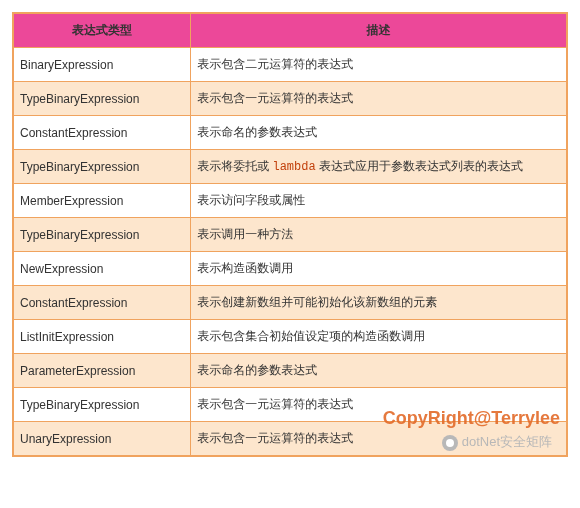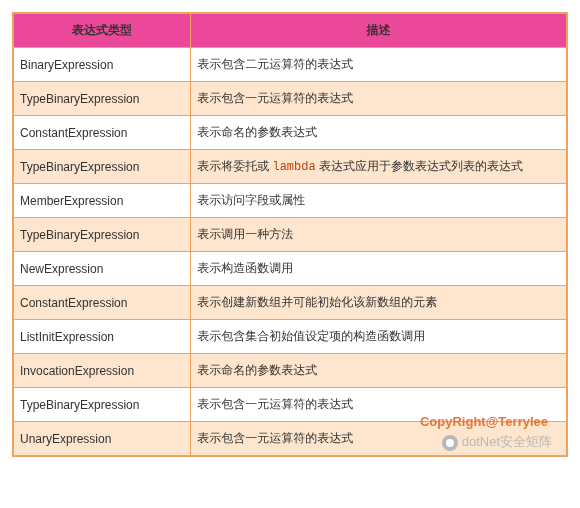--- a/index.html
+++ b/index.html
@@ -41,24 +41,24 @@
   }
   td:last-child { border-right: none; }
   tbody tr:last-child td { border-bottom: none; }
   tbody tr:nth-child(even) td { background: #fde6cd; }
   tbody tr:nth-child(odd) td { background: #ffffff; }
   col.col-name { width: 32%; }
   col.col-desc { width: 68%; }
   .latin { color: #c2410c; font-family: Liberation Mono, monospace; }
   .watermark1 {
     position: absolute;
-    right: 32px;
+    right: 20px;
     bottom: 40px;
     color: #e36b2a;
-    font-size: 13px;
+    font-size: 18px;
     font-weight: bold;
     opacity: 0.9;
     z-index: 2;
   }
   .watermark2 {
     position: absolute;
     right: 28px;
     bottom: 18px;
     color: #b8b8b8;
     font-size: 13px;
@@ -129,21 +129,21 @@
         </tr>
         <tr>
           <td>ConstantExpression</td>
           <td><span>表示创建新数组并可能初始化该新数组的元素</span></td>
         </tr>
         <tr>
           <td>ListInitExpression</td>
           <td><span>表示包含集合初始值设定项的构造函数调用</span></td>
         </tr>
         <tr>
-          <td>InvocationExpression</td>
+          <td>ParameterExpression</td>
           <td><span>表示命名的参数表达式</span></td>
         </tr>
         <tr>
           <td>TypeBinaryExpression</td>
           <td><span>表示包含一元运算符的表达式</span></td>
         </tr>
         <tr>
           <td>UnaryExpression</td>
           <td><span>表示包含一元运算符的表达式</span></td>
         </tr>

